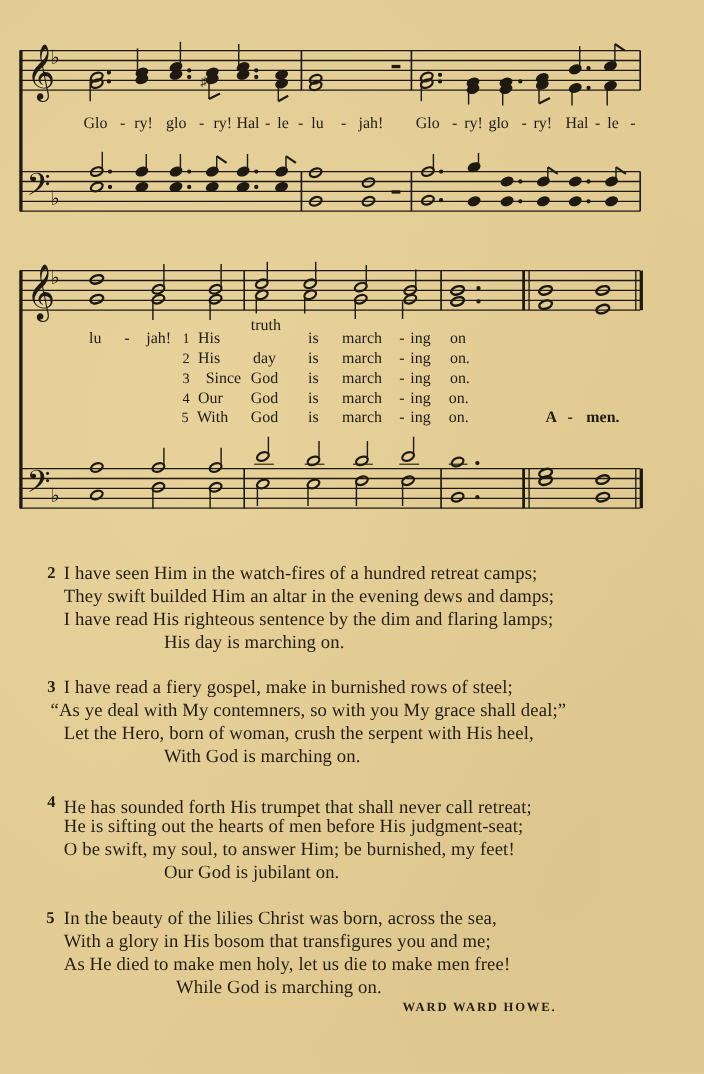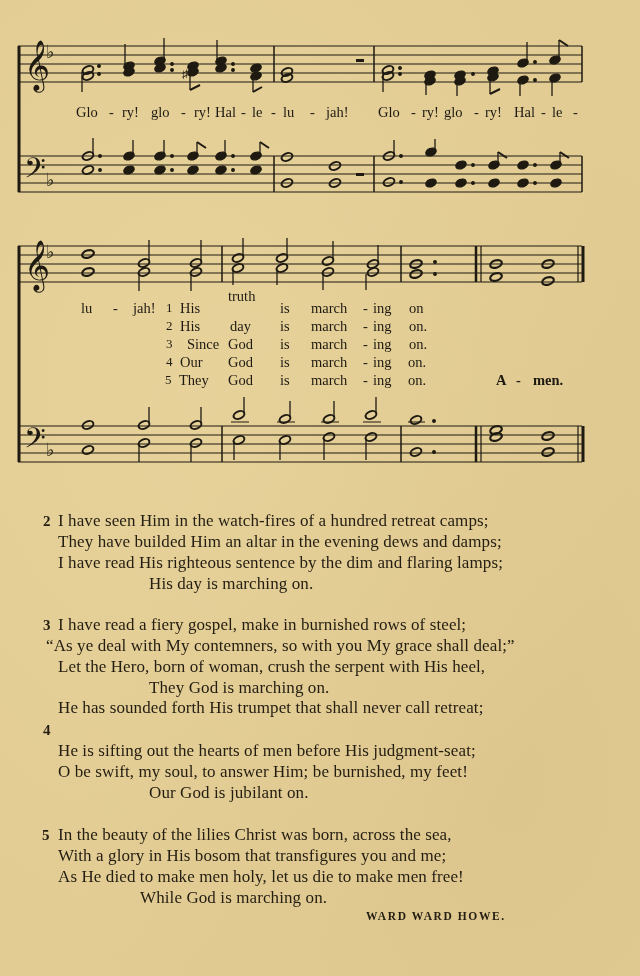--- a/index.html
+++ b/index.html
@@ -362,60 +362,60 @@
     <span class="lyric" style="left:180px;top:354px">Our</span>
     <span class="lyric" style="left:228px;top:354px">God</span>
     <span class="lyric" style="left:280px;top:354px">is</span>
     <span class="lyric" style="left:311px;top:354px">march</span>
     <span class="lyric" style="left:363px;top:354px">-</span>
     <span class="lyric" style="left:373px;top:354px">ing</span>
     <span class="lyric" style="left:408px;top:354px">on.</span>
   </div>
   <div>
     <span class="lyric" style="left:165px;top:372px;font-size:13px">5</span>
-    <span class="lyric" style="left:179px;top:372px">They</span>
+    <span class="lyric" style="left:179px;top:372px">With</span>
     <span class="lyric" style="left:228px;top:372px">God</span>
     <span class="lyric" style="left:280px;top:372px">is</span>
     <span class="lyric" style="left:311px;top:372px">march</span>
     <span class="lyric" style="left:363px;top:372px">-</span>
     <span class="lyric" style="left:373px;top:372px">ing</span>
     <span class="lyric" style="left:408px;top:372px">on.</span>
   </div>
   <div>
     <span class="lyric" style="left:496px;top:372px;font-weight:bold">A</span>
     <span class="lyric" style="left:516px;top:372px;font-weight:bold">-</span>
     <span class="lyric" style="left:533px;top:372px;font-weight:bold">men.</span>
   </div>
 </div>
 
 <div>
   <span class="verse-num" style="left:43px;top:513px">2</span>
   <span class="verse-line" style="left:58px;top:511px">I have seen Him in the watch-fires of a hundred retreat camps;</span>
-  <span class="verse-line" style="left:58px;top:532px">They have builded Him an altar in the evening dews and damps;</span>
+  <span class="verse-line" style="left:58px;top:532px">They swift builded Him an altar in the evening dews and damps;</span>
   <span class="verse-line" style="left:58px;top:553px">I have read His righteous sentence by the dim and flaring lamps;</span>
   <span class="verse-line" style="left:149px;top:574px">His day is marching on.</span>
 </div>
 
 <div>
   <span class="verse-num" style="left:43px;top:617px">3</span>
   <span class="verse-line" style="left:58px;top:615px">I have read a fiery gospel, make in burnished rows of steel;</span>
   <span class="verse-line" style="left:46px;top:636px">“As ye deal with My contemners, so with you My grace shall deal;”</span>
   <span class="verse-line" style="left:58px;top:657px">Let the Hero, born of woman, crush the serpent with His heel,</span>
-  <span class="verse-line" style="left:149px;top:678px">They God is marching on.</span>
+  <span class="verse-line" style="left:149px;top:678px">With God is marching on.</span>
 </div>
 
 <div>
   <span class="verse-num" style="left:43px;top:722px">4</span>
-  <span class="verse-line" style="left:58px;top:698px">He has sounded forth His trumpet that shall never call retreat;</span>
+  <span class="verse-line" style="left:58px;top:724px">He has sounded forth His trumpet that shall never call retreat;</span>
   <span class="verse-line" style="left:58px;top:741px">He is sifting out the hearts of men before His judgment-seat;</span>
   <span class="verse-line" style="left:58px;top:762px">O be swift, my soul, to answer Him; be burnished, my feet!</span>
   <span class="verse-line" style="left:149px;top:783px">Our God is jubilant on.</span>
 </div>
 
 <div>
   <span class="verse-num" style="left:42px;top:827px">5</span>
   <span class="verse-line" style="left:58px;top:825px">In the beauty of the lilies Christ was born, across the sea,</span>
   <span class="verse-line" style="left:58px;top:846px">With a glory in His bosom that transfigures you and me;</span>
   <span class="verse-line" style="left:58px;top:867px">As He died to make men holy, let us die to make men free!</span>
-  <span class="verse-line" style="left:140px;top:888px">While God is marching on.</span>
+  <span class="verse-line" style="left:160px;top:888px">While God is marching on.</span>
 </div>
 
 <div class="author" style="left:366px;top:910px">WARD WARD HOWE.</div>
 
 </body></html>

